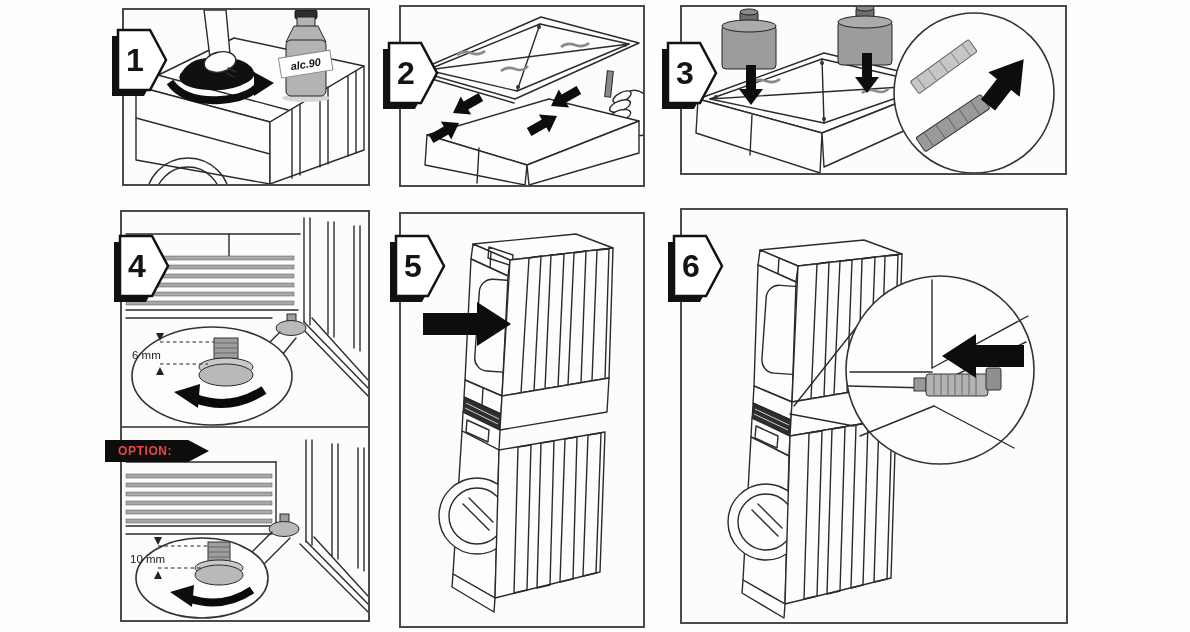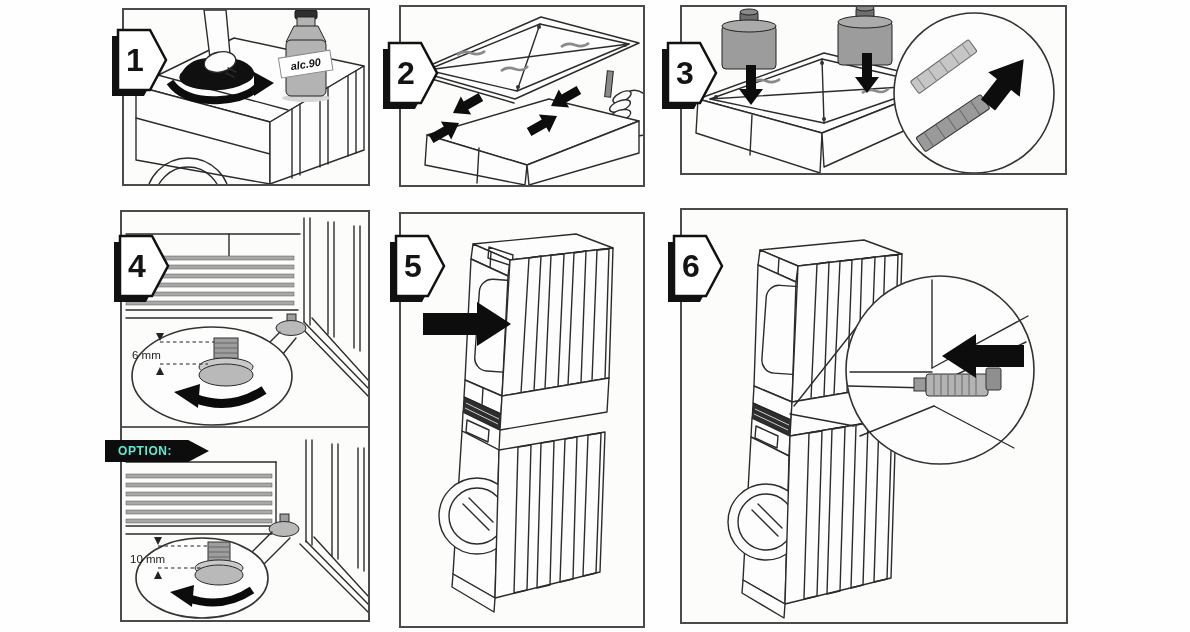--- a/index.html
+++ b/index.html
@@ -2,21 +2,21 @@
 <html><head>
 <meta charset="utf-8">
 <style>
   html,body{margin:0;padding:0;background:#ffffff;}
   .page{position:relative;width:1190px;height:632px;background:#fefefe;overflow:hidden;
         font-family:"Liberation Sans",sans-serif;}
   .panel{position:absolute;background:#fcfcfb;border:2px solid #4a4a4a;box-sizing:border-box;}
   .panel svg{position:absolute;left:0;top:0;}
   .badge{position:absolute;width:64px;height:76px;z-index:6;}
   .stepnum{font-size:32px;font-weight:600;fill:#141414;font-family:"Liberation Sans",sans-serif;}
-  .option-banner{position:absolute;z-index:5;background:#0d0d0d;color:#5eead4;
+  .option-banner{position:absolute;z-index:5;background:#0d0d0d;color:#ef4444;
         font-size:12px;font-weight:bold;letter-spacing:.6px;line-height:22px;height:22px;width:104px;
         padding-left:13px;box-sizing:border-box;
         clip-path:polygon(0 0,80% 0,100% 50%,80% 100%,0 100%);}
   .lbl{font-family:"Liberation Sans",sans-serif;font-size:11.5px;fill:#1c1c1c;}
   .bottlelbl{font-family:"Liberation Sans",sans-serif;font-size:11px;font-weight:bold;font-style:italic;fill:#151515;}
   .ln{stroke:#2b2b2b;stroke-width:1.4;fill:none;stroke-linejoin:round;stroke-linecap:round;}
   .face{stroke:#2b2b2b;stroke-width:1.4;fill:#fdfdfd;stroke-linejoin:round;}
   .blk{fill:#0d0d0d;stroke:none;}
   .dash{stroke:#222;stroke-width:1.1;stroke-dasharray:3.5,3;fill:none;}
 </style>

